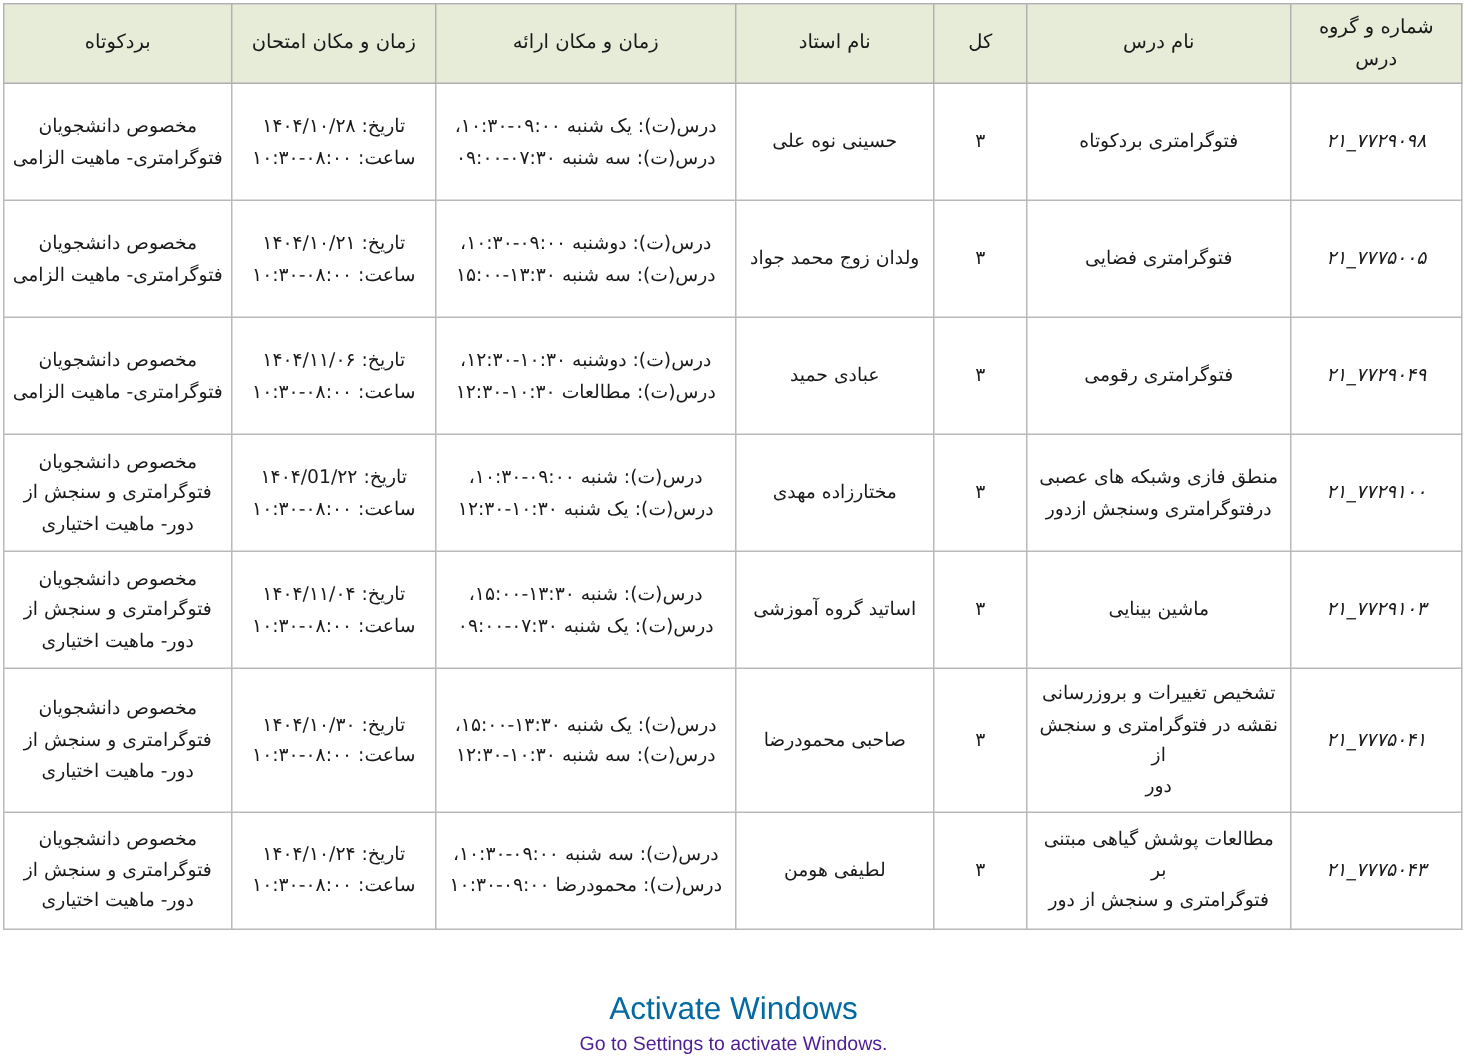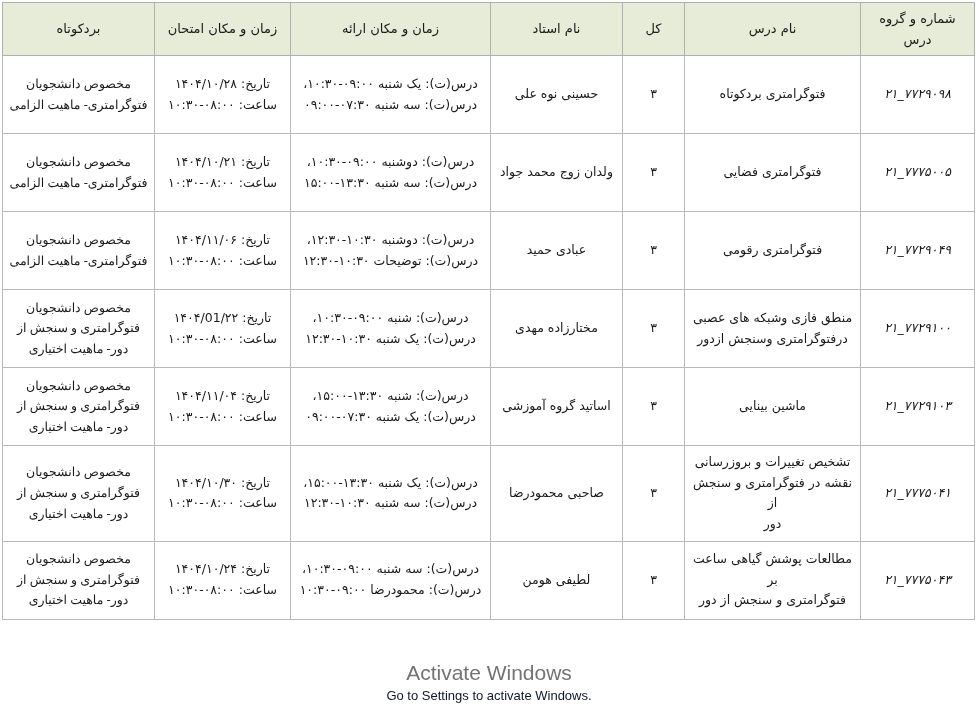--- a/index.html
+++ b/index.html
@@ -54,48 +54,48 @@
   col.c-time   { width: 200px; }
   col.c-exam   { width: 136px; }
   col.c-desc   { width: 152px; }
 
   td.cell-code   { font-size: 12.5px; letter-spacing: 0; font-style: italic; }
   td.cell-name   { font-size: 12.5px; margin-top: 14px; }
   td.cell-units  { font-size: 13px; }
   td.cell-prof   { font-size: 12.5px; }
   td.cell-time   { font-size: 12px; margin-left: 20px; }
   td.cell-exam   { font-size: 12px; margin-left: 13px; }
-  td.cell-desc   { font-size: 12.5px; font-family: Liberation Serif, serif; }
+  td.cell-desc   { font-size: 12.5px; }
 
   td .line { display: block; white-space: nowrap; }
   td.cell-desc .line { white-space: normal; }
   td.cell-name .line { white-space: normal; }
 
   tbody tr { height: 78px; }
 
   
   .watermark {
     position: absolute;
     left: 0;
     right: 0;
     bottom: 6px;
     text-align: center;
     direction: ltr;
     pointer-events: none;
     user-select: none;
   }
   .watermark .wm-title {
     font-size: 21px;
-    color: #737373;
+    color: #0369a1;
     line-height: 1.2;
     font-family: "Liberation Sans", sans-serif;
   }
   .watermark .wm-sub {
     font-size: 13px;
-    color: #0f172a;
+    color: #4c1d95;
     line-height: 1.4;
     margin-top: 2px;
     font-family: "Liberation Sans", sans-serif;
   }
 </style>
 </head>
 <body>
 
 <div class="sheet">
 
@@ -163,21 +163,21 @@
         </tr>
         <tr>
           <td class="cell-code">۷۷۲۹۰۴۹_۲۱</td>
           <td class="cell-name">
             <span class="line">فتوگرامتری رقومی</span>
           </td>
           <td class="cell-units">۳</td>
           <td class="cell-prof">عبادی حمید</td>
           <td class="cell-time">
             <span class="line">درس(ت): دوشنبه ۱۰:۳۰-۱۲:۳۰،</span>
-            <span class="line">درس(ت): توضیحات ۱۰:۳۰-۱۲:۳۰</span>
+            <span class="line">درس(ت): مطالعات ۱۰:۳۰-۱۲:۳۰</span>
           </td>
           <td class="cell-exam">
             <span class="line">تاریخ: ۱۴۰۴/۱۱/۰۶</span>
             <span class="line">ساعت: ۰۸:۰۰-۱۰:۳۰</span>
           </td>
           <td class="cell-desc">
             <span class="line">مخصوص دانشجویان</span>
             <span class="line">فتوگرامتری- ماهیت الزامی</span>
           </td>
         </tr>
@@ -243,21 +243,21 @@
           </td>
           <td class="cell-desc">
             <span class="line">مخصوص دانشجویان</span>
             <span class="line">فتوگرامتری و سنجش از</span>
             <span class="line">دور- ماهیت اختیاری</span>
           </td>
         </tr>
         <tr>
           <td class="cell-code">۷۷۷۵۰۴۳_۲۱</td>
           <td class="cell-name">
-            <span class="line">مطالعات پوشش گیاهی ساعت بر</span>
+            <span class="line">مطالعات پوشش گیاهی مبتنی بر</span>
             <span class="line">فتوگرامتری و سنجش از دور</span>
           </td>
           <td class="cell-units">۳</td>
           <td class="cell-prof">لطیفی هومن</td>
           <td class="cell-time">
             <span class="line">درس(ت): سه شنبه ۰۹:۰۰-۱۰:۳۰،</span>
             <span class="line">درس(ت): محمودرضا ۰۹:۰۰-۱۰:۳۰</span>
           </td>
           <td class="cell-exam">
             <span class="line">تاریخ: ۱۴۰۴/۱۰/۲۴</span>

